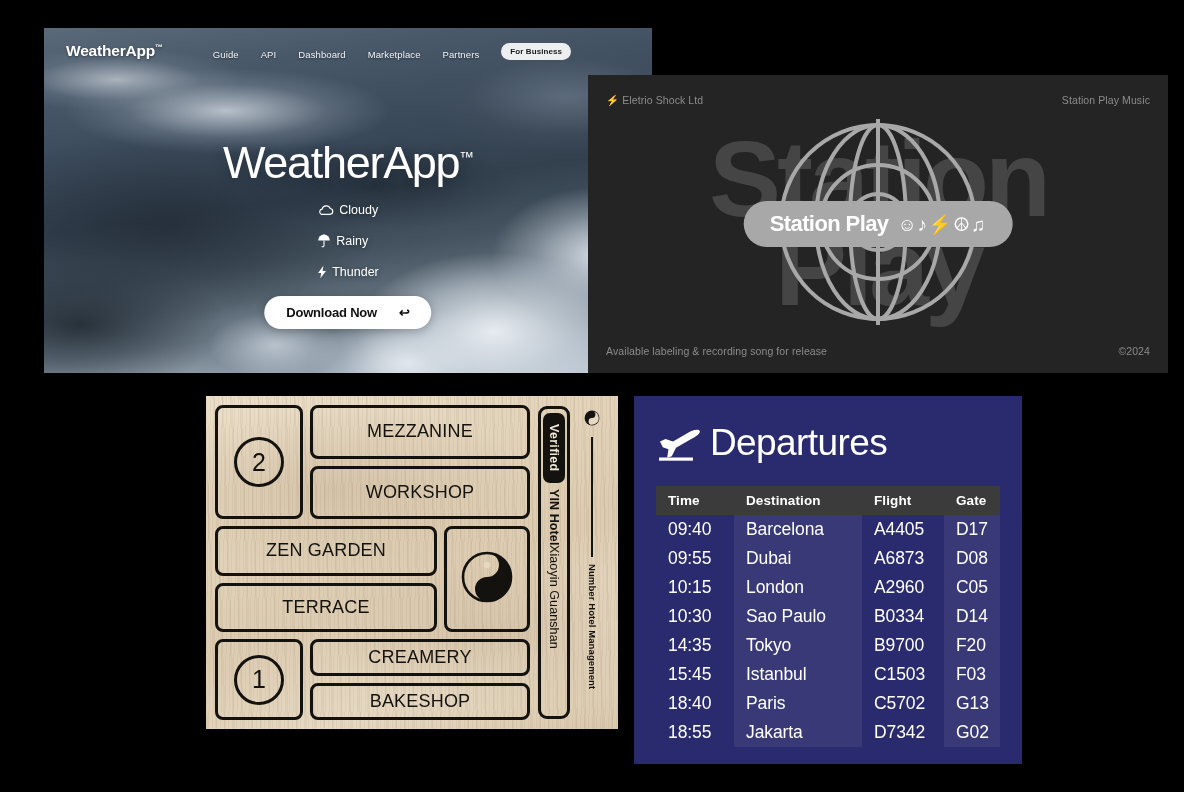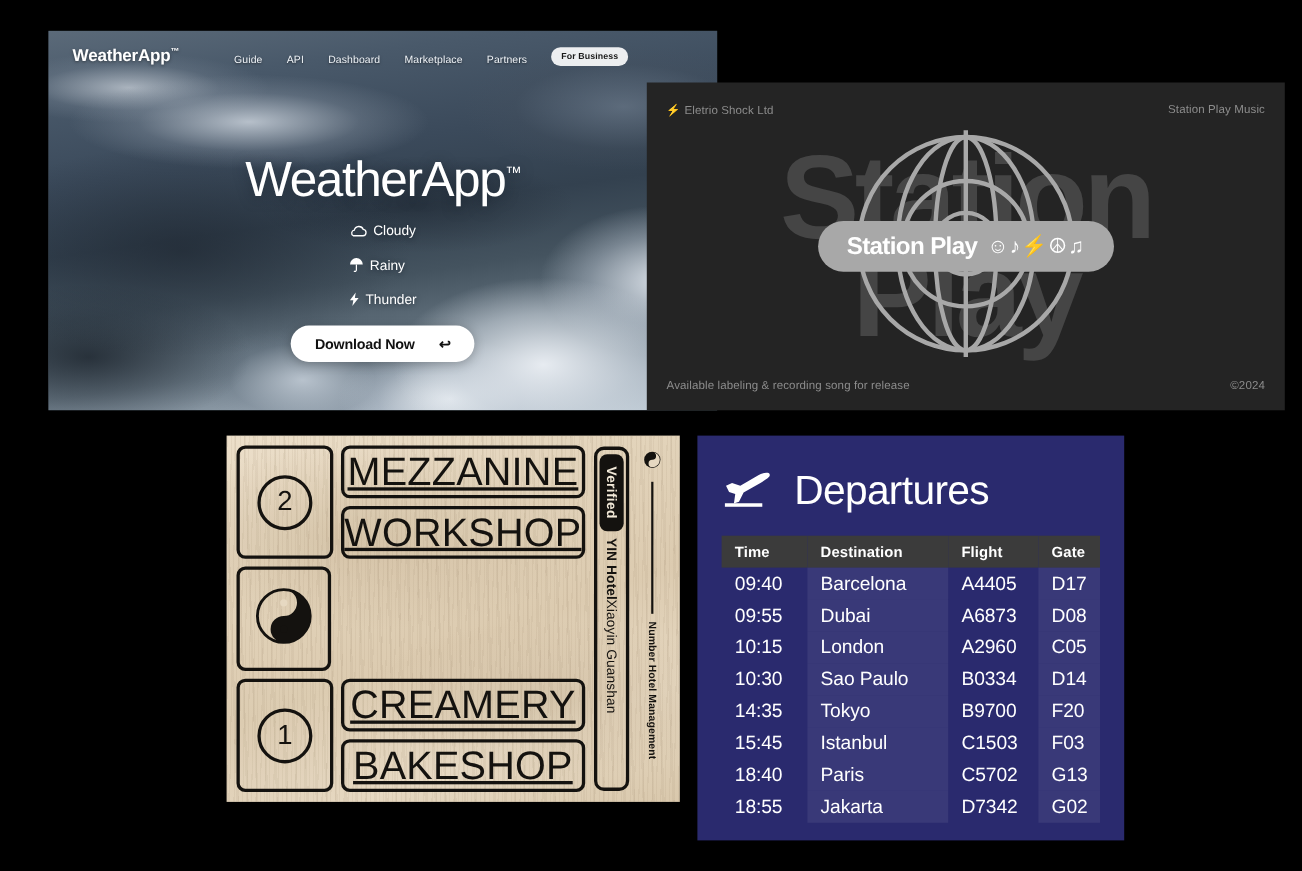--- a/index.html
+++ b/index.html
@@ -106,22 +106,22 @@
       linear-gradient(160deg, #ecdfc9 0%, #e3d4bb 28%, #dccbb0 55%, #e6d8c1 78%, #d9c8ac 100%);
     padding: 9px; display: flex; gap: 7px;
   }
   .wood-main { flex: 1; display: flex; flex-direction: column; gap: 7px; }
   .wood-row { display: flex; gap: 7px; }
   .wbox {
     border: 3.4px solid #14120f; border-radius: 8px;
     display: flex; align-items: center; justify-content: center;
     background: rgba(255,255,255,0.02); cursor: pointer;
   }
-  .wbox-label { font-size: 36px; font-weight: 400; color: #14120f; letter-spacing: .2px;
-                white-space: nowrap; text-decoration: underline; }
+  .wbox-label { font-size: 18px; font-weight: 400; color: #14120f; letter-spacing: .2px;
+                white-space: nowrap; }
   .w-num { width: 88px; font-size: 26px; }
   .num-circle {
     width: 50px; height: 50px; border: 3.2px solid #14120f; border-radius: 50%;
     display: flex; align-items: center; justify-content: center;
     font-size: 25px; color: #14120f; font-weight: 400;
   }
   .wood-side { width: 72px; display: flex; gap: 5px; padding: 1px 0 1px 1px; }
   .side-card {
     width: 32px; border: 3px solid #14120f; border-radius: 9px;
     display: flex; flex-direction: column; align-items: center; padding: 4px 0;
@@ -144,21 +144,21 @@
     letter-spacing: .1px; white-space: nowrap;
   }
   .yy-box { width: 86px; border: 3.4px solid #14120f; border-radius: 8px;
             display: flex; align-items: center; justify-content: center; }
 
   
   #dep-panel {
     position: absolute; left: 634px; top: 396px; width: 388px; height: 368px;
     background: #2a2a6e; padding: 26px 22px 0 22px;
   }
-  .dep-head { display: flex; align-items: flex-end; gap: 12px; margin-bottom: 20px; }
+  .dep-head { display: flex; align-items: flex-start; gap: 0; margin-bottom: 20px; }
   .dep-title { color: #fff; font-size: 37px; font-weight: 400; letter-spacing: -.6px; }
   .dep-table { width: 100%; border-collapse: collapse; table-layout: fixed; }
   .dep-table th {
     background: #3b3b3b; color: #fff; font-size: 13.5px; font-weight: 700;
     text-align: left; padding: 7px 0 7px 12px; letter-spacing: .1px;
   }
   .dep-table td {
     color: #ffffff; font-size: 17.5px; font-weight: 400; padding: 4px 0 4px 12px;
     letter-spacing: -.1px; white-space: nowrap;
   }
@@ -270,20 +270,28 @@
           <div class="wbox" style="flex:1">
             <span class="wbox-label">MEZZANINE</span>
           </div>
           <div class="wbox" style="flex:1">
             <span class="wbox-label">WORKSHOP</span>
           </div>
         </div>
       </div>
 
       <div class="wood-row" style="height:106px">
+        <div style="flex:1;display:flex;flex-direction:column;gap:7px">
+          <div class="wbox" style="flex:1">
+            <span class="wbox-label">ZEN GARDEN</span>
+          </div>
+          <div class="wbox" style="flex:1">
+            <span class="wbox-label">TERRACE</span>
+          </div>
+        </div>
         <div class="yy-box">
           <span>
             <svg width="54" height="54" viewBox="0 0 54 54">
               <circle cx="27" cy="27" r="24" fill="none" stroke="#14120f" stroke-width="2.6"></circle>
               <path d="M27 3a24 24 0 0 1 0 48 12 12 0 0 1 0-24 12 12 0 0 0 0-24z" fill="#14120f"></path>
               <circle cx="27" cy="15" r="3.3" fill="#e6d8c1"></circle>
               <circle cx="27" cy="39" r="3.3" fill="#14120f"></circle>
             </svg>
           </span>
         </div>

